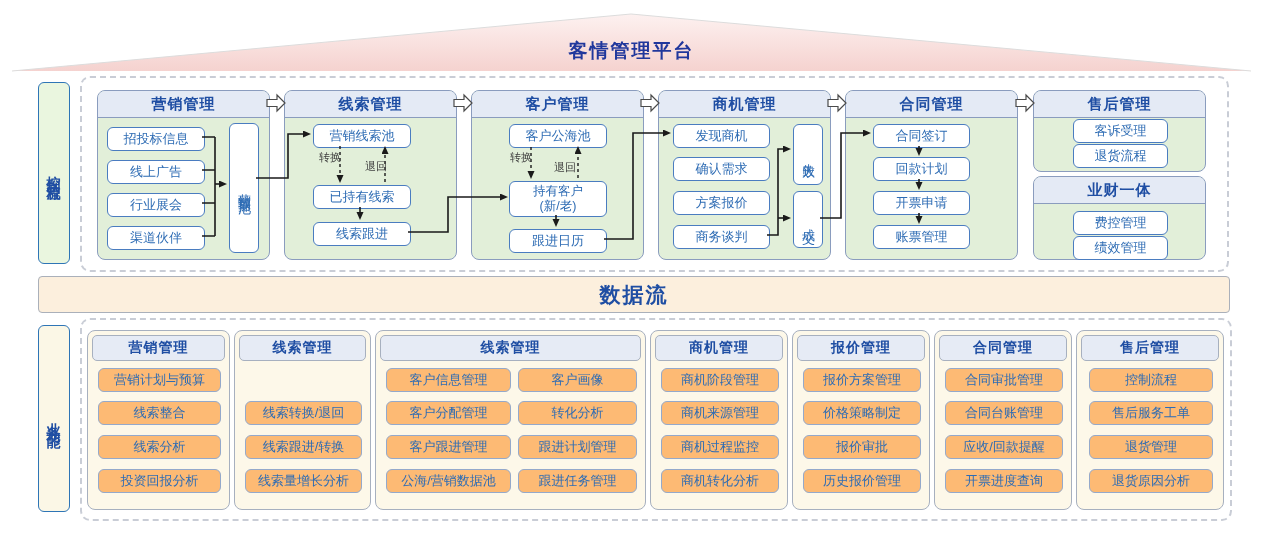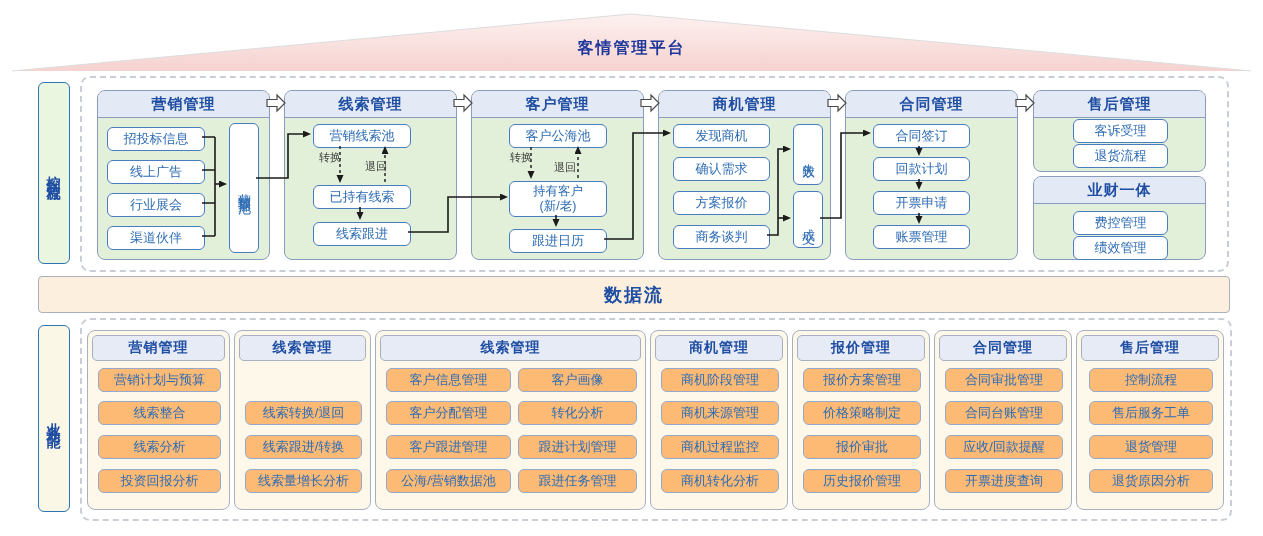--- a/index.html
+++ b/index.html
@@ -1,26 +1,26 @@
 <!DOCTYPE html>
 <html><head>
 <meta charset="utf-8">
 <style>
   html,body{margin:0;padding:0;background:#fff;}
   body{font-family:"Liberation Sans","DejaVu Sans",sans-serif;}
   .canvas{position:relative;width:1263px;height:536px;background:#fff;overflow:hidden;}
 
   .roof{position:absolute;left:0;top:0;z-index:1;}
-  .title{position:absolute;left:0;right:0;top:38px;text-align:center;font-size:16px;font-weight:bold;
+  .title{position:absolute;left:0;right:0;top:38px;text-align:center;font-size:19px;font-weight:bold;
          color:#20379c;letter-spacing:2px;z-index:2;}
 
   .dashed{position:absolute;border:2px dashed #c9cdd6;border-radius:10px;background:#fff;z-index:2;}
   .band{position:absolute;left:38px;top:276px;width:1190px;height:35px;background:#fcefdd;
         border:1.5px solid #aab0ba;border-radius:4px;display:flex;align-items:center;justify-content:center;
-        font-size:18px;font-weight:bold;color:#1f4ea3;z-index:2;letter-spacing:2px;}
+        font-size:21px;font-weight:bold;color:#1f4ea3;z-index:2;letter-spacing:2px;}
 
   .sidebar{position:absolute;left:38px;width:30px;border:1.6px solid #2e75b6;border-radius:6px;
            display:flex;align-items:center;justify-content:center;writing-mode:vertical-rl;
            font-weight:bold;font-size:14px;color:#1f4ea3;letter-spacing:4px;z-index:3;}
   .sb-ctrl{top:82px;height:180px;background:#eaf6df;}
   .sb-biz{top:325px;height:185px;background:#fbf7e6;}
 
   .tcol{position:absolute;width:171px;background:#e2efd9;border:1.3px solid #8a9cbe;border-radius:8px;z-index:3;}
   .tcol-h{height:26px;background:#e4eaf5;border-bottom:1px solid #8a9cbe;border-radius:7px 7px 0 0;
           display:flex;align-items:center;justify-content:center;font-size:15px;font-weight:bold;color:#1f4ea3;

